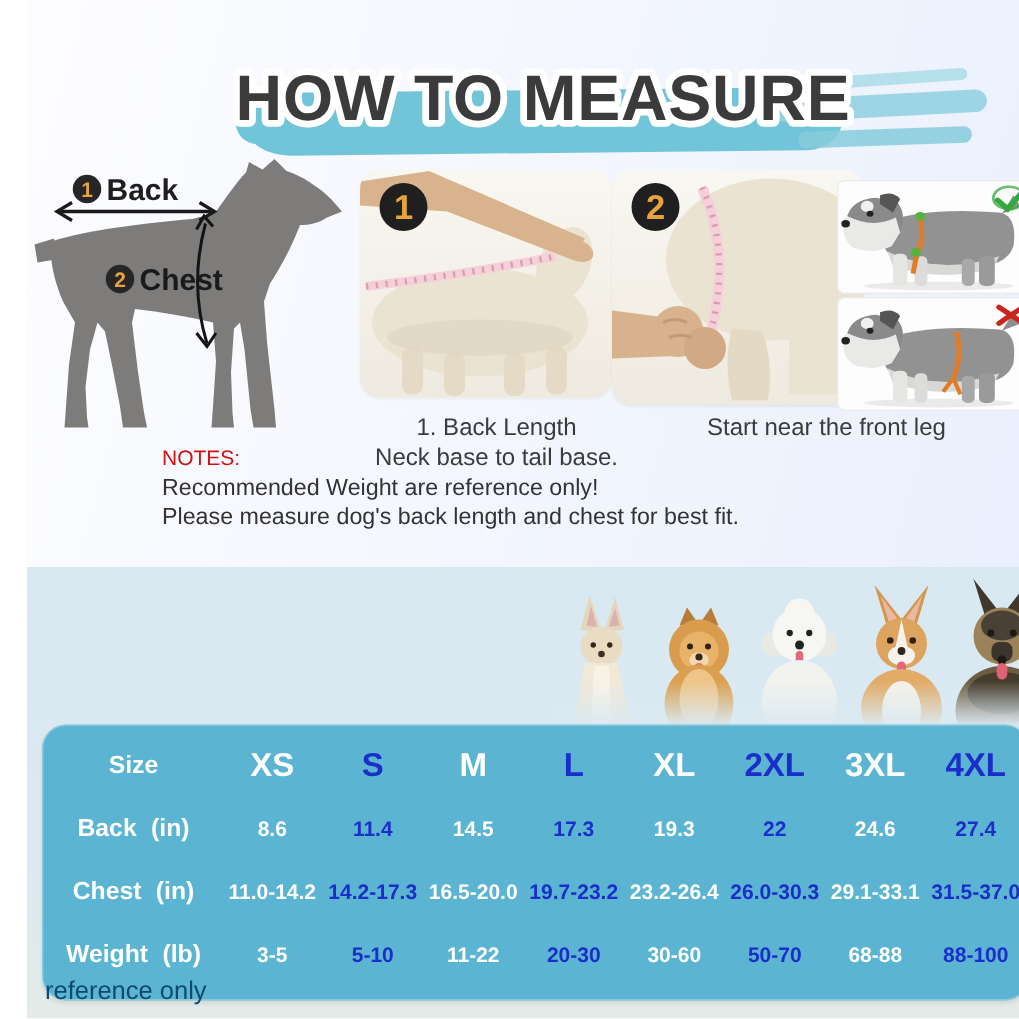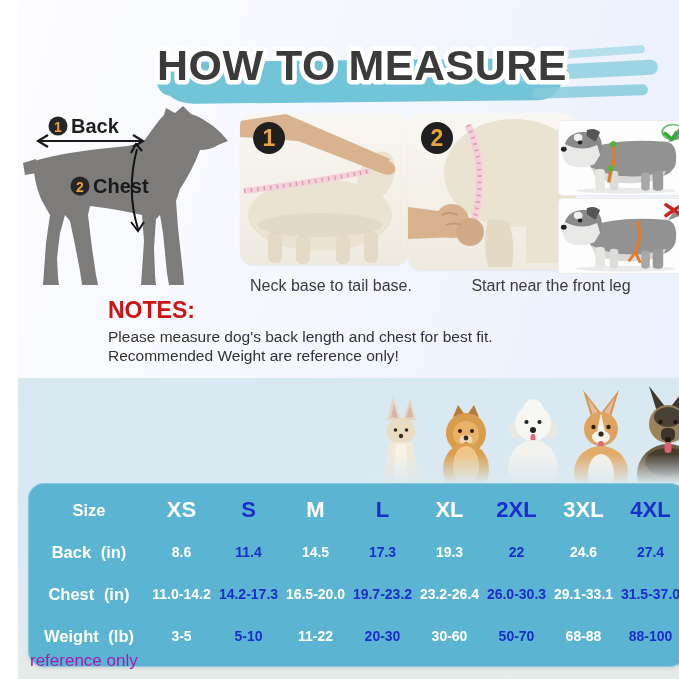--- a/index.html
+++ b/index.html
@@ -32,37 +32,37 @@
     box-shadow:0 0 0 1px #ececec;overflow:hidden;}
   .dogphoto-a{top:121px;}
   .dogphoto-b{top:199px;}
 
   .caption{position:absolute;width:200px;text-align:center;font-size:16px;line-height:20px;color:#3b3b3b;}
   .caption1{left:213px;top:276px;}
   .caption2{left:433px;top:276px;}
 
   
   .notes{position:absolute;left:90px;top:297px;}
-  .notes-heading{color:#cf1212;font-weight:bold;font-size:23px;margin-bottom:4px;}
+  .notes-heading{color:#cf1212;font-weight:normal;font-size:14px;margin-bottom:4px;}
   .note-line{font-size:15.5px;color:#333;line-height:18.5px;}
   .hl-red{color:#cf1f1f;}
 
   
   .size-table{position:absolute;left:10px;top:483px;width:658px;height:184px;background:#5bb5d2;
     border-radius:16px;display:grid;grid-template-columns:118px repeat(8,1fr);grid-template-rows:repeat(4,1fr);
     align-items:center;justify-items:center;box-sizing:border-box;padding:6px 2px 10px 2px;
     box-shadow:inset 0 0 0 1px rgba(255,255,255,0.28),0 2px 3px rgba(0,0,0,0.08);}
   .st-cell{font-weight:bold;text-align:center;white-space:nowrap;}
   .st-label{color:#fff;font-size:16.5px;word-spacing:5px;}
   .st-head{font-size:22px;}
   .st-val{font-size:14px;}
   .cw{color:#ffffff;}
   .cb{color:#1b2ec9;}
 
-  .footnote{position:absolute;left:12px;top:651px;color:#a21caf;font-size:17px;}
+  .footnote{position:absolute;left:12px;top:651px;color:#0c4a6e;font-size:17px;}
 
   .breeds-svg{position:absolute;left:352px;top:384px;}
 </style>
 </head>
 <body>
 
 <div class="canvas">
 
   <div class="top-section"></div>
   <div class="mid-section"></div>
@@ -200,30 +200,31 @@
         <path d="M82,27 Q87,46 80,64" stroke="#e07c28" stroke-width="3.5" fill="none"></path>
         <path d="M80,64 L85,77 M80,64 L73,75" stroke="#e07c28" stroke-width="3" fill="none"></path>
       </g>
       <g>
         <path d="M112,7 Q120,13 129,20 M129,7 Q120,13 112,20" stroke="#c8251f" stroke-width="4" fill="none" stroke-linecap="round"></path>
       </g>
     </svg>
   </div>
 
   <div class="caption caption1">
+    <div>1. Back Length</div>
     <div>Neck base to tail base.</div>
   </div>
   <div class="caption caption2">
     <div>Start near the front leg</div>
   </div>
 
   <div class="notes">
     <div class="notes-heading">NOTES:</div>
+    <div class="note-line">Recommended Weight are reference only!</div>
     <div class="note-line">Please measure dog's back length and chest for best fit.</div>
-    <div class="note-line">Recommended Weight are reference only!</div>
   </div>
 
   <svg class="breeds-svg" width="327" height="100" viewBox="0 0 327 100">
     <defs>
       <linearGradient id="fadeB" x1="0" y1="0" x2="0" y2="1">
         <stop offset="0" stop-color="#dbe9f1" stop-opacity="0"></stop>
         <stop offset="1" stop-color="#dbe9f1"></stop>
       </linearGradient>
     </defs>
     <g>

